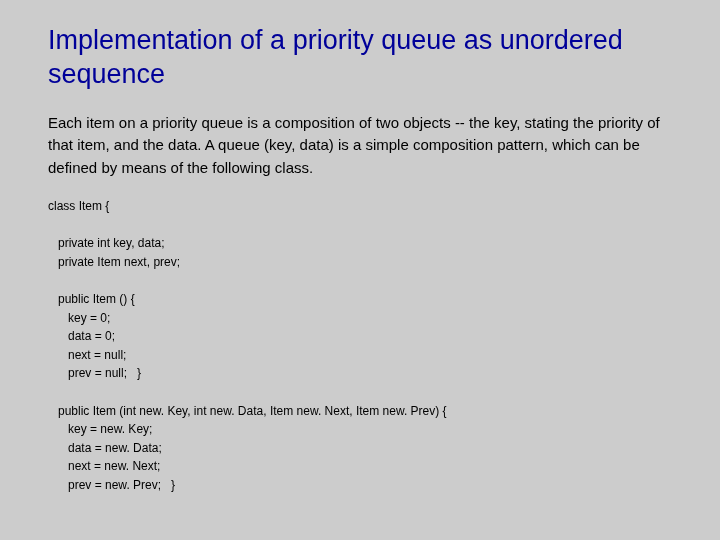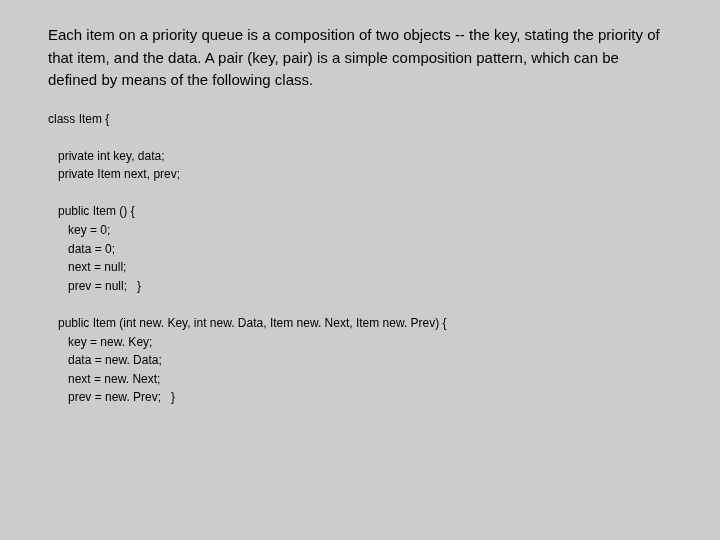--- a/index.html
+++ b/index.html
@@ -35,21 +35,22 @@
     color: #000;
     line-height: 1.55;
     white-space: pre;
     font-family: Arial, Helvetica, sans-serif;
   }
 </style>
 </head>
 <body>
 
 <div class="slide">
-  <div class="para">Each item on a priority queue is a composition of two objects -- the key, stating the priority of that item, and the data. A pair (key, pair) is a simple composition pattern, which can be defined by means of the following class.</div>
+  <div class="title">Implementation of a priority queue as unordered sequence</div>
+  <div class="para">Each item on a priority queue is a composition of two objects -- the key, stating the priority of that item, and the data. A queue (key, data) is a simple composition pattern, which can be defined by means of the following class.</div>
   <div class="code">class Item {
 
    private int key, data;
    private Item next, prev;
 
    public Item () {
       key = 0;
       data = 0;
       next = null;
       prev = null;   }

